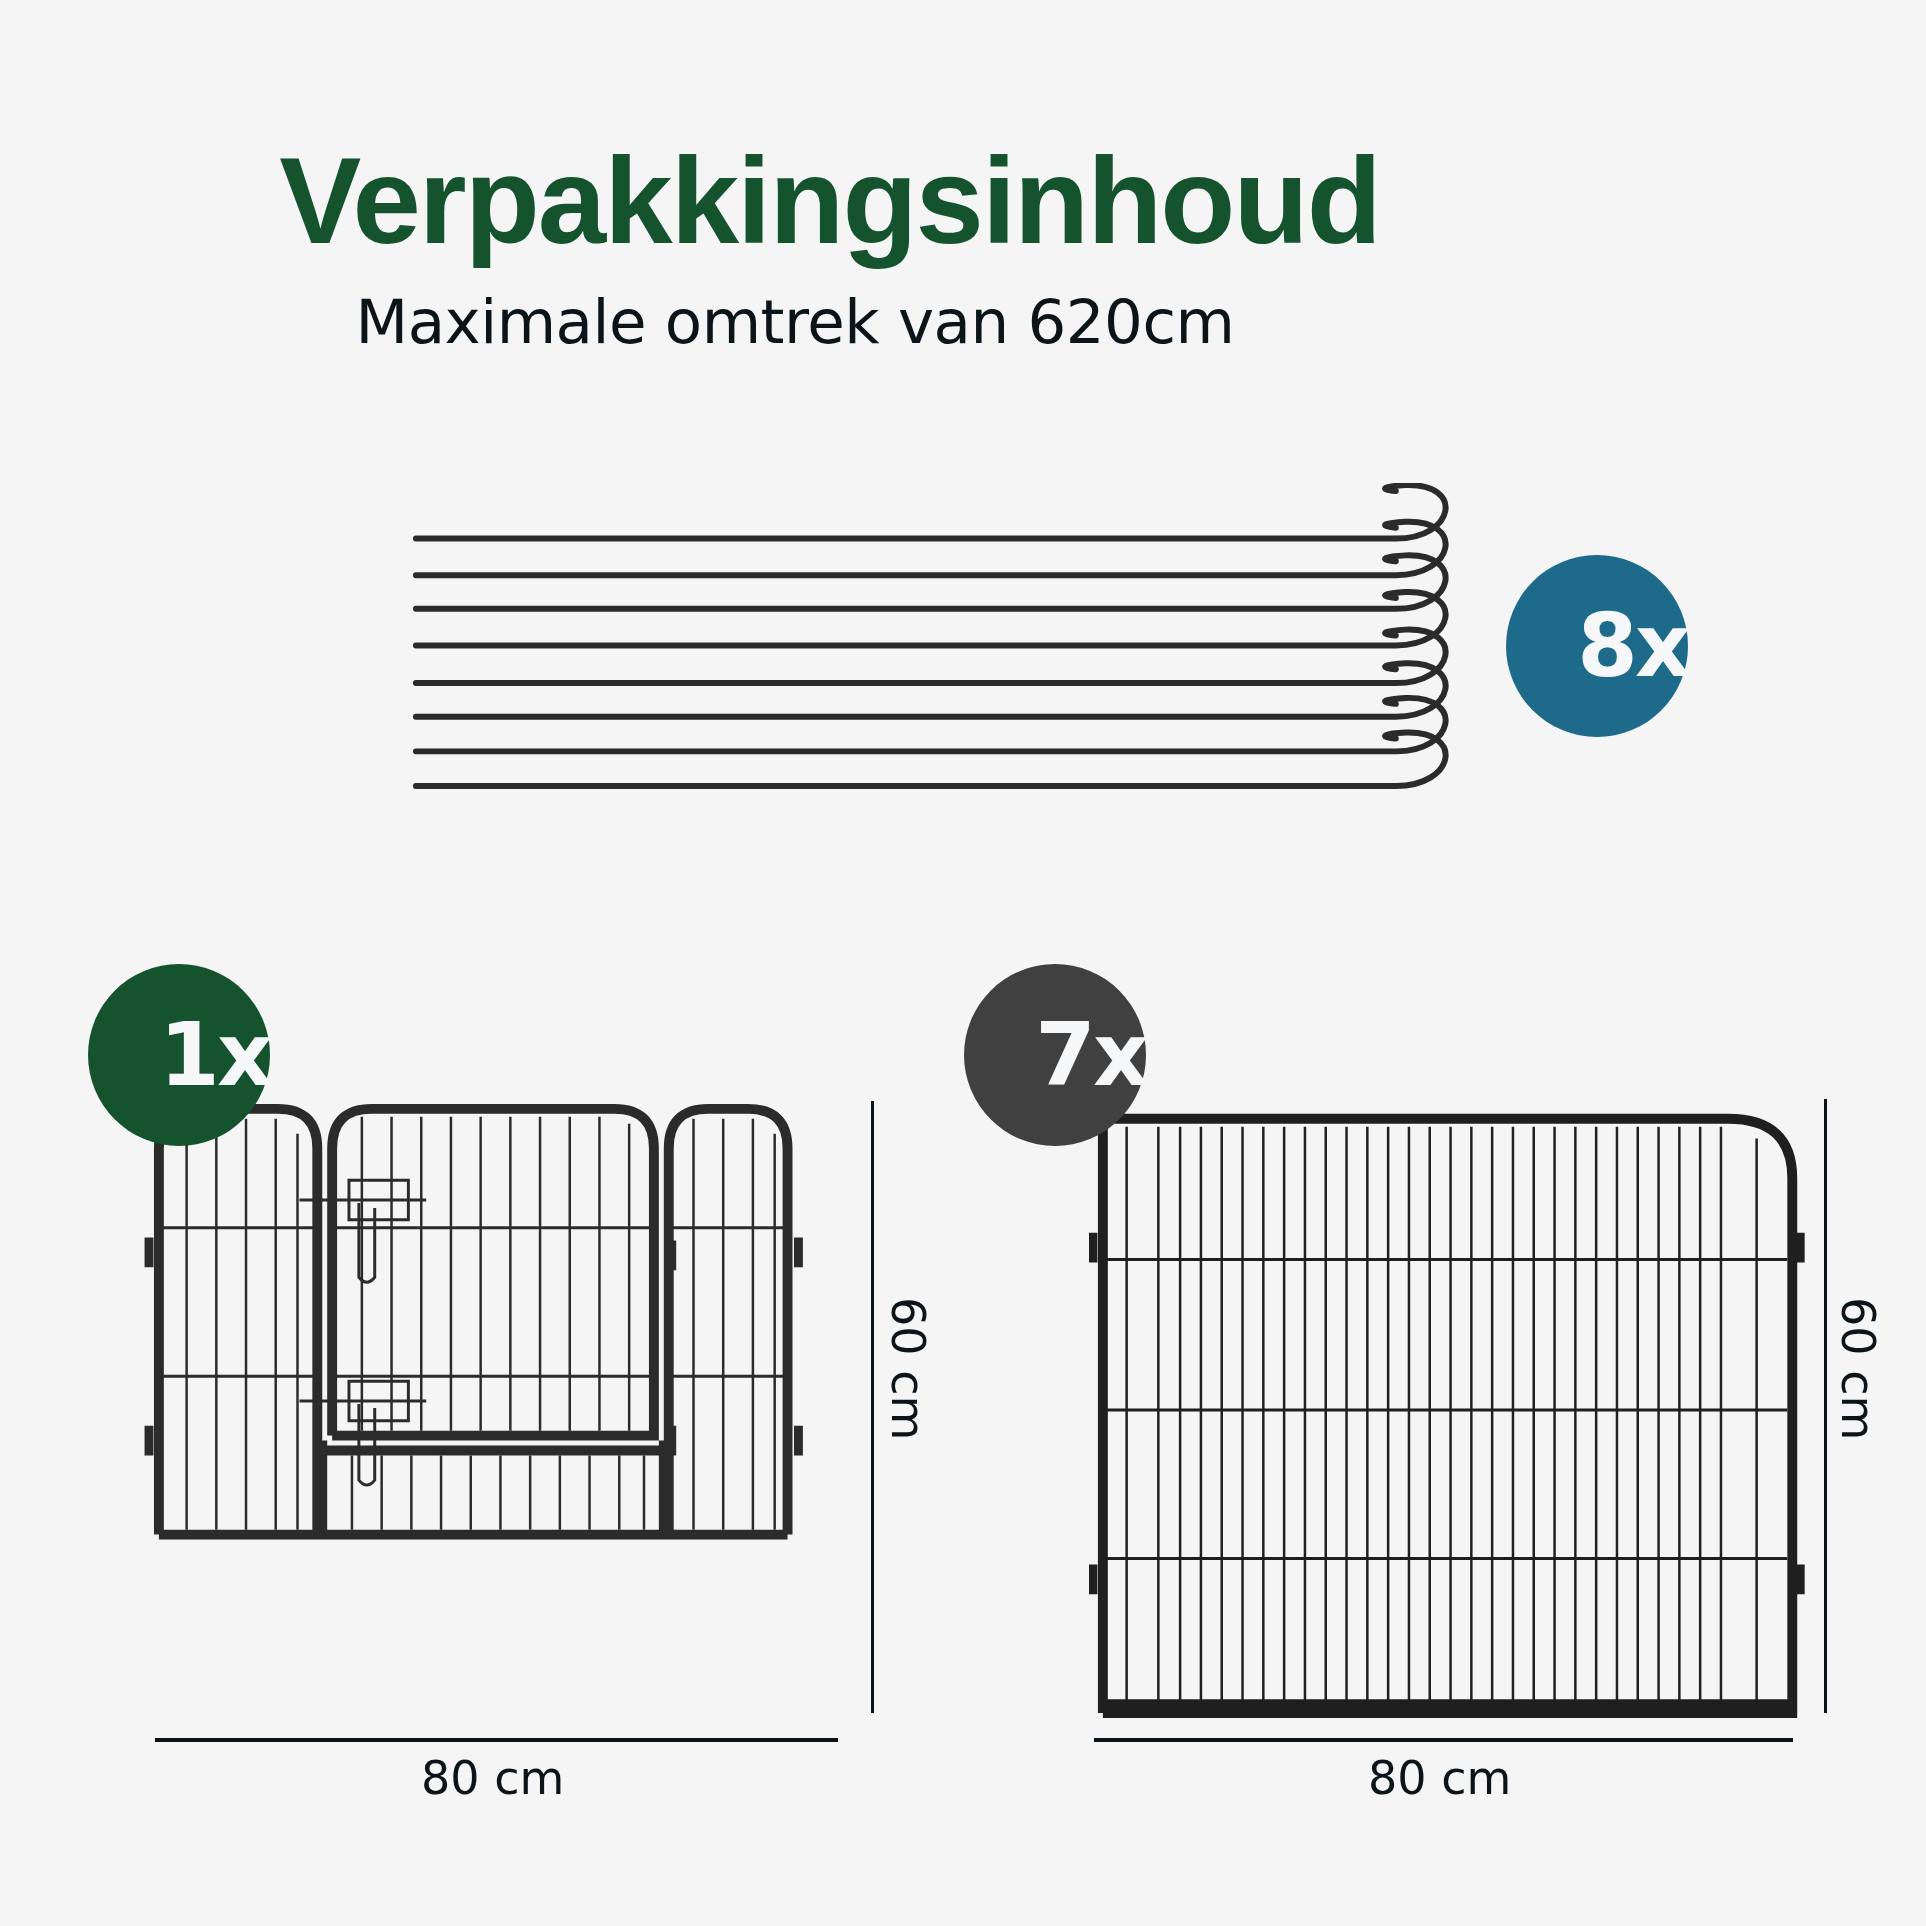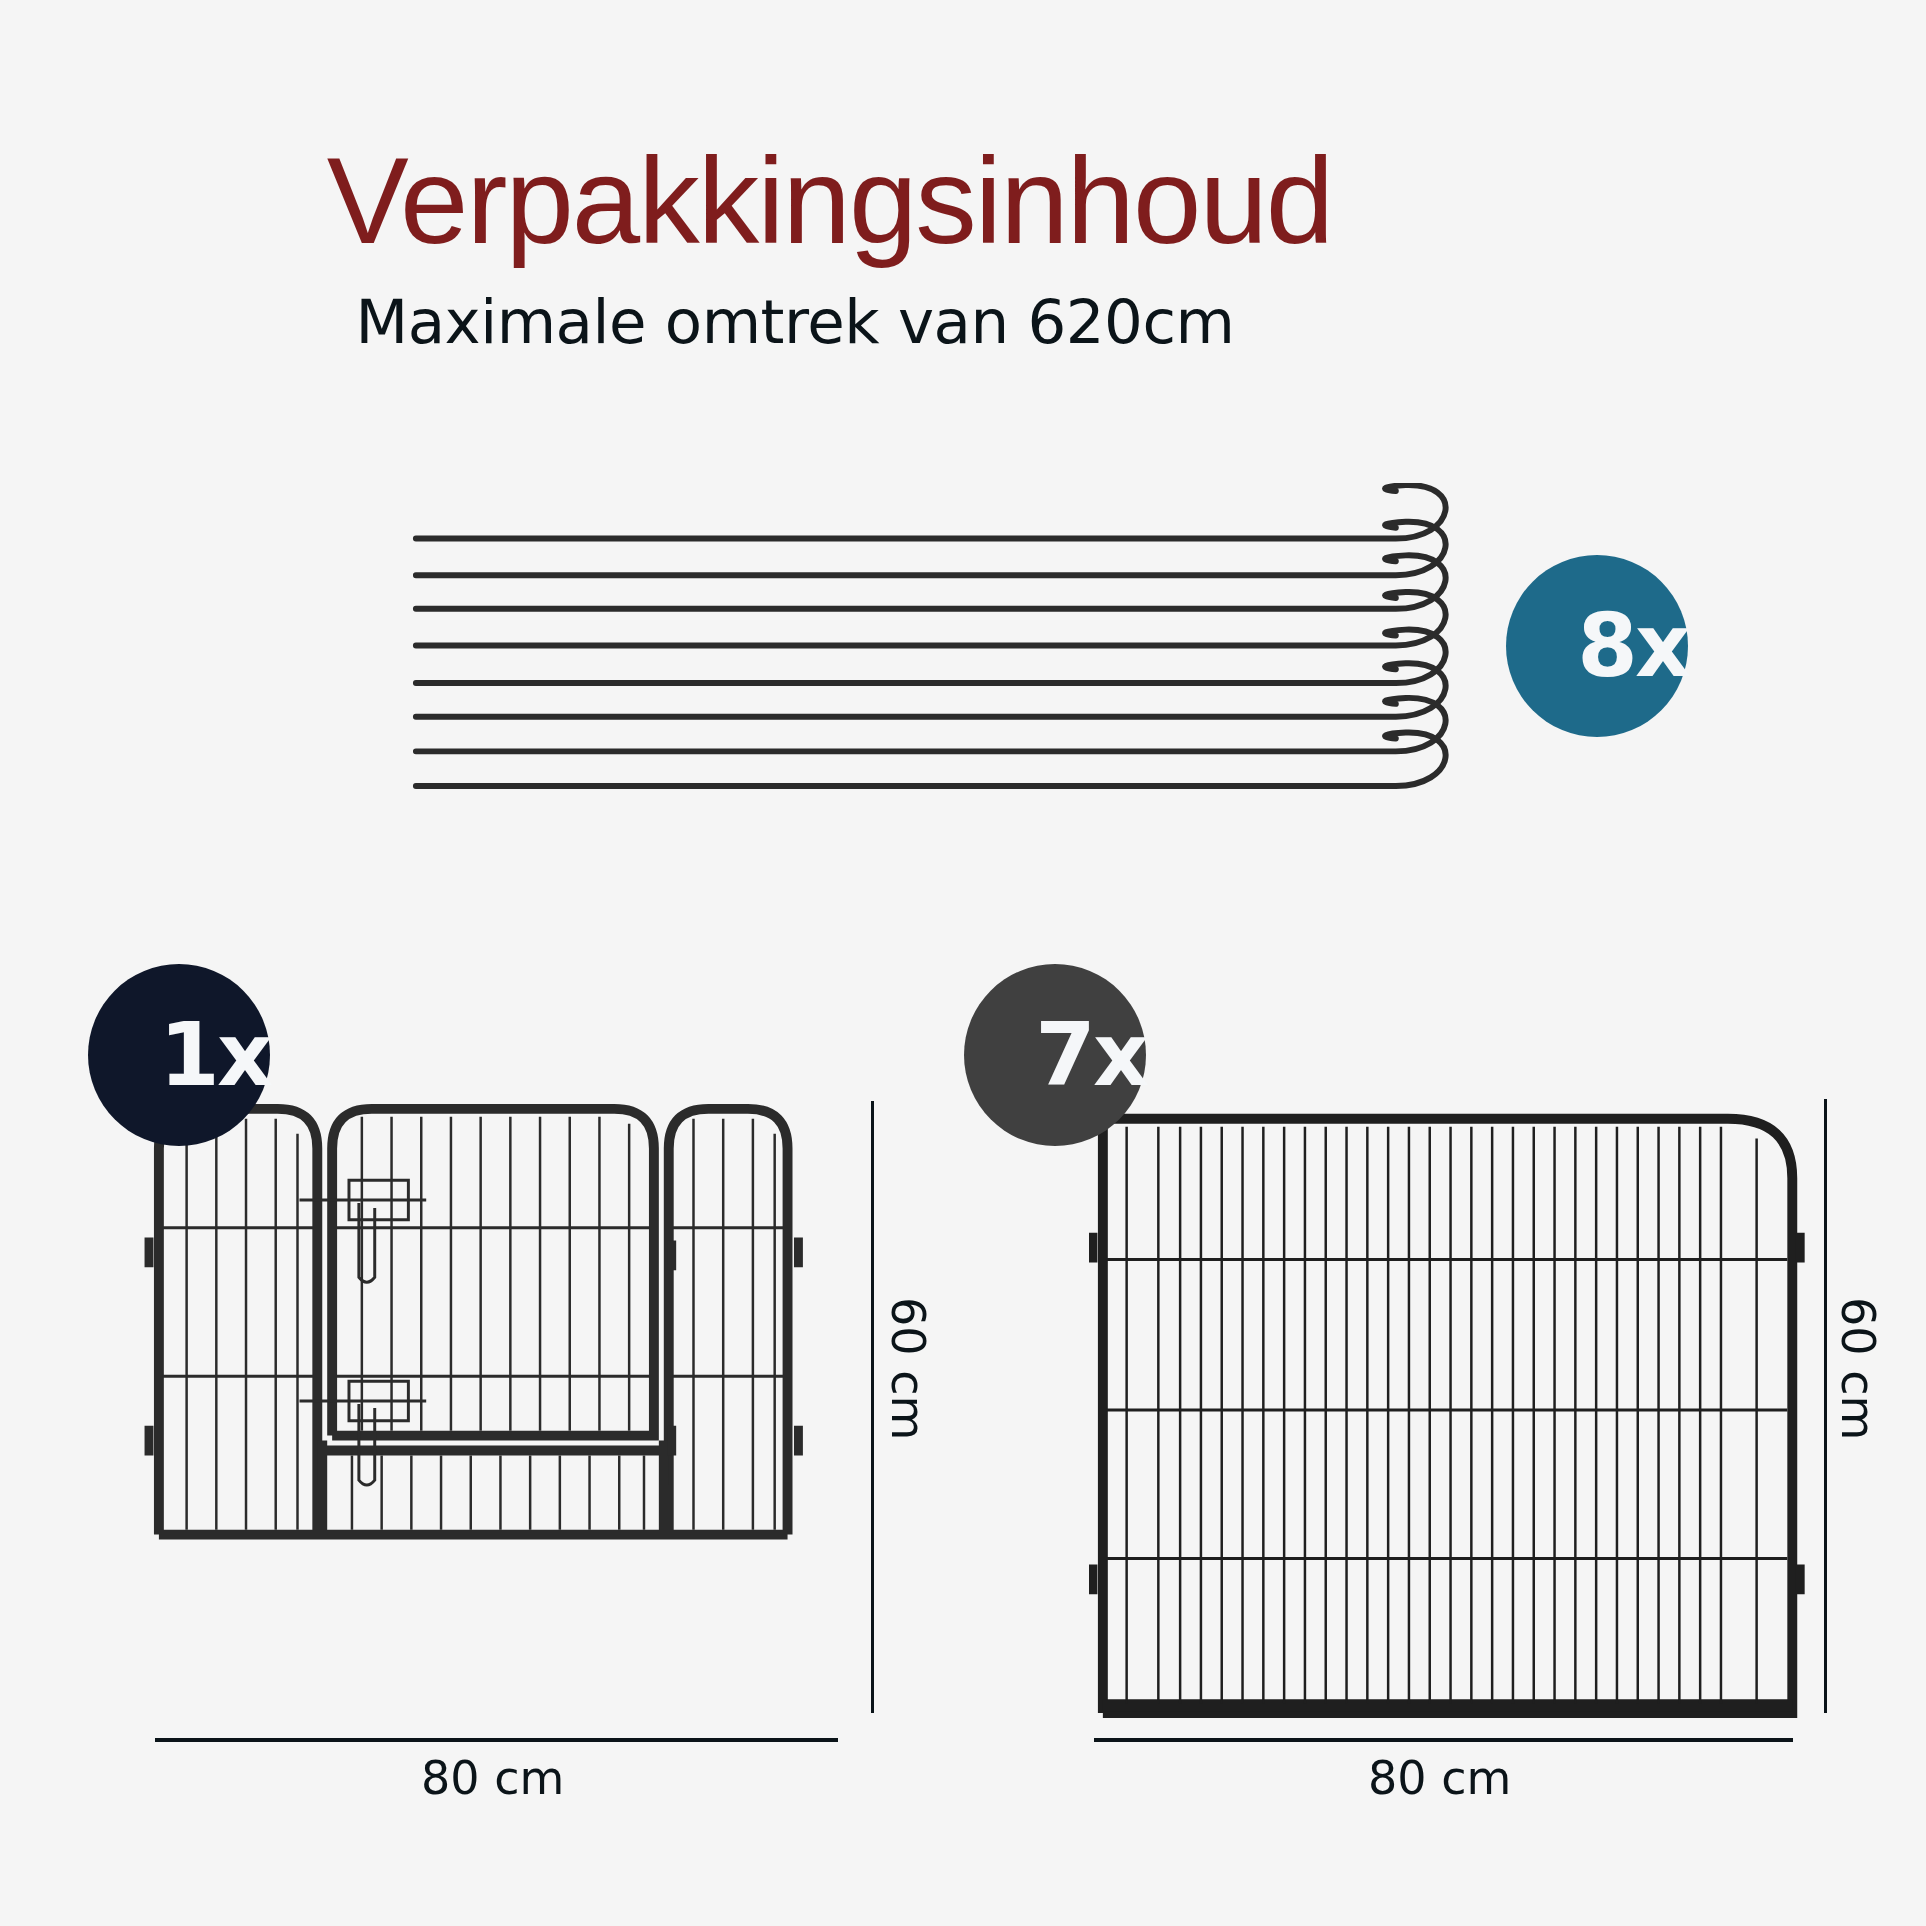--- a/index.html
+++ b/index.html
@@ -5,22 +5,22 @@
     html, body { margin: 0; padding: 0; }
     body {
       width: 1927px; height: 1927px; overflow: hidden;
       background: #f5f5f5;
       font-family: "Liberation Sans", sans-serif;
       position: relative;
       color: #0b1419;
     }
     .title {
       position: absolute; left: 0; top: 139px; width: 1659px;
-      text-align: center; font-weight: 400; font-size: 123px; letter-spacing: -2px;
-      color: #7f1d1d; margin: 0; line-height: 1;
+      text-align: center; font-weight: 700; font-size: 123px; letter-spacing: -2px;
+      color: #14532d; margin: 0; line-height: 1;
       font-family: "Liberation Sans", sans-serif;
     }
     .subtitle {
       position: absolute; left: 0; top: 291px; width: 1590px;
       text-align: center; font-size: 61px; color: #0b1419; line-height: 1;
       font-family: "DejaVu Sans", sans-serif; font-weight: 400; letter-spacing: -0.5px;
     }
     .badge {
       position: absolute; border-radius: 50%;
       display: flex; align-items: center; justify-content: flex-end;
@@ -83,21 +83,21 @@
 
       <path d="M570 20 V435 M600 20 V435 M630 20 V435 M652 35 V435" stroke-width="2.5"></path>
 
       <path d="M222 82 H282 V122 H222 Z M172 102 H300 M232 105 V180 Q240 190 248 180 V110" stroke-width="3"></path>
       <path d="M222 285 H282 V325 H222 Z M172 305 H300 M232 308 V385 Q240 395 248 385 V312" stroke-width="3"></path>
 
       <path d="M20 140 V170 M20 330 V360 M676 140 V170 M676 330 V360 M548 143 V173 M548 330 V360" stroke-width="9"></path>
     </g>
   </svg>
 </div>
-<div class="badge" style="left:88px; top:964px; width:182px; height:182px; background:#0f172a;">
+<div class="badge" style="left:88px; top:964px; width:182px; height:182px; background:#14532d;">
   <span>1x</span>
 </div>
 <div class="abs" style="left:871px; top:1101px; width:3px; height:612px; background:#0b1419;"></div>
 <div class="dim-text dim-vert" style="left:931px; top:1297px;">60 cm</div>
 <div class="abs" style="left:155px; top:1738px; width:683px; height:4px; background:#0b1419;"></div>
 <div class="dim-text" style="left:421px; top:1755px;">80 cm</div>
 
 <div class="abs" style="left:1089px; top:1089px; width:733px; height:644px;">
   <svg width="733" height="644" viewBox="0 0 740 650">
     <g stroke="#1f1f1f" fill="none">

